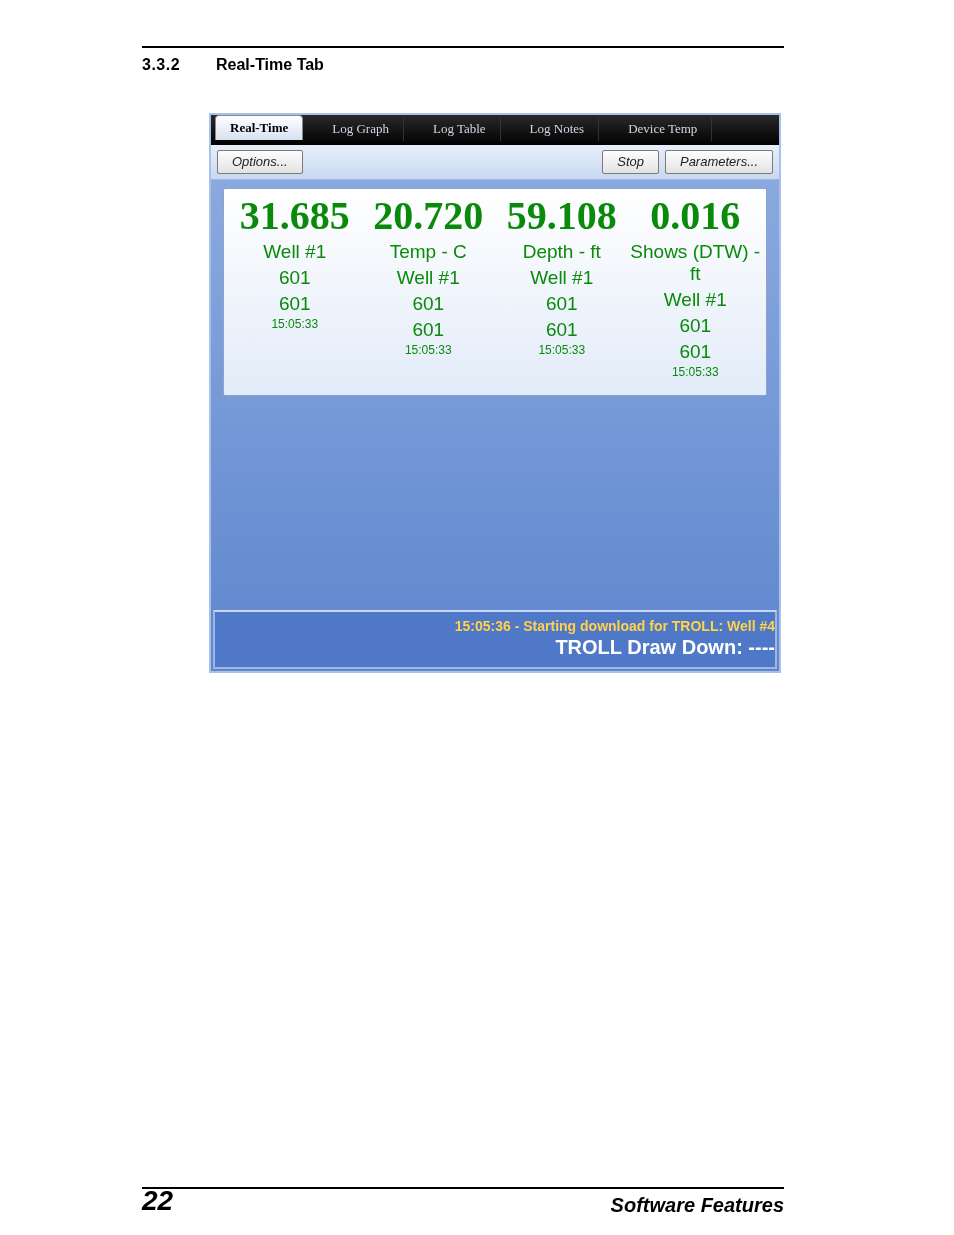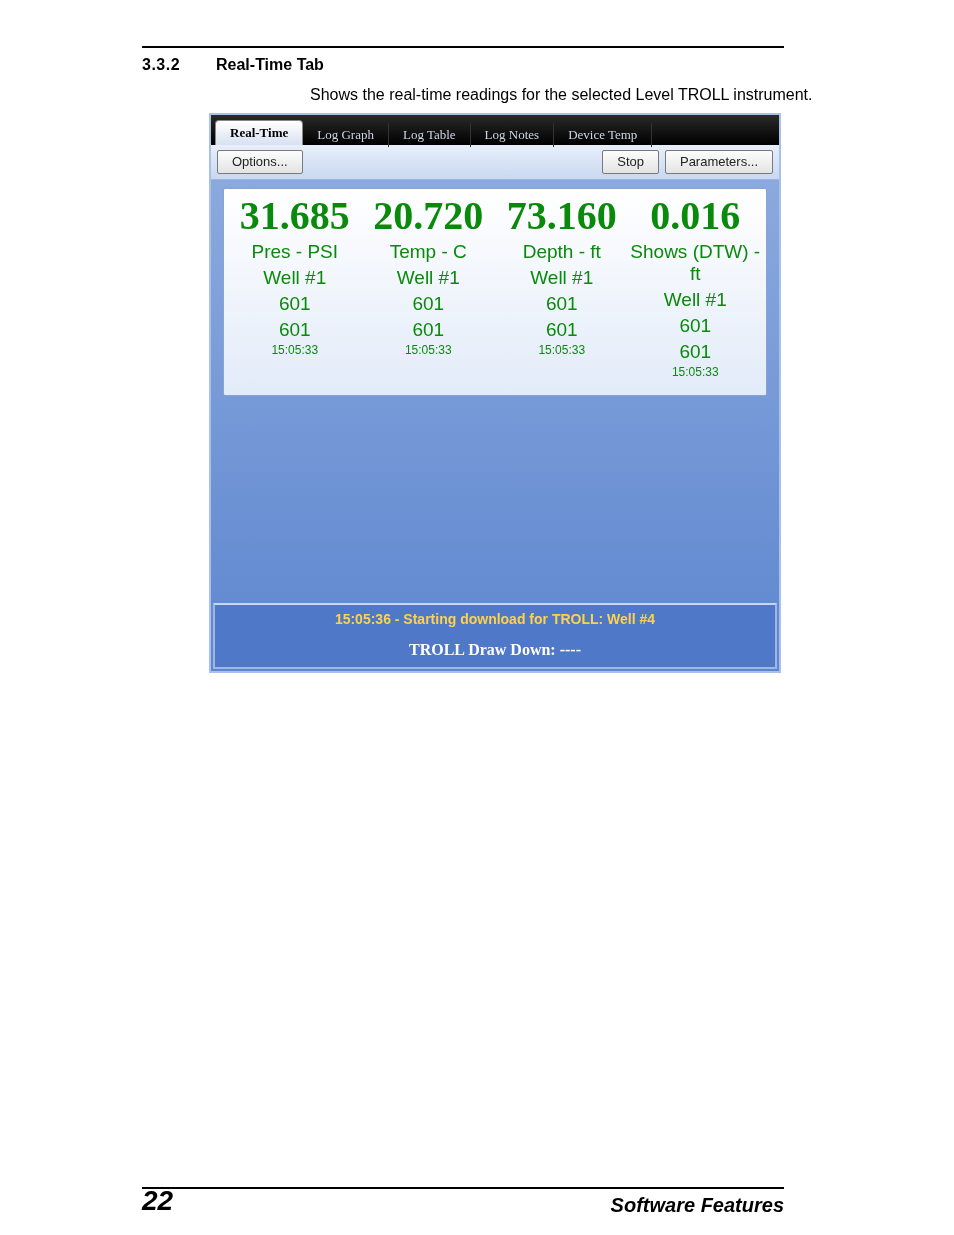--- a/index.html
+++ b/index.html
@@ -3,83 +3,81 @@
 <meta charset="utf-8">
 <style>
   html,body{margin:0;padding:0;background:#fff;font-family:Arial,Helvetica,sans-serif;color:#000}
   .page{width:954px;height:1235px;margin:0 auto;position:relative;box-sizing:border-box}
   .hr-top{position:absolute;left:142px;right:170px;top:46px;height:2px;background:#000}
   .section-num{position:absolute;left:142px;top:56px;font-weight:700;font-size:16px;font-family:"Century Gothic",Futura,Arial,sans-serif;letter-spacing:.5px}
   .section-title{position:absolute;left:216px;top:56px;font-weight:700;font-size:16px;font-family:"Century Gothic",Futura,Arial,sans-serif}
   .caption{position:absolute;left:310px;top:86px;font-size:16px;font-family:Arial,Helvetica,sans-serif}
   .screenshot{position:absolute;left:209px;top:113px;width:572px;height:560px;
     background:linear-gradient(#90aee0 0%,#5e86cf 100%);border:2px solid #a9c1e8;box-sizing:border-box}
-  .tabbar{height:30px;background:linear-gradient(#2a2a2a,#000);display:flex;align-items:flex-end;padding:0 4px;gap:0}
+  .tabbar{height:30px;background:linear-gradient(#2a2a2a,#000);display:flex;padding:0 4px;gap:15px}
   .tab{height:24px;line-height:24px;padding:0 14px;color:#cfd6e3;font-size:13px;font-family:Georgia,'Times New Roman',serif;border-right:1px solid #333;position:relative;top:2px}
   .tab.active{background:linear-gradient(#fff,#d8e1f1);color:#000;border:1px solid #888;border-bottom:none;border-radius:4px 4px 0 0;font-weight:700;top:0}
   .toolbar{height:34px;background:linear-gradient(#e8effb,#c8d8f1);display:flex;align-items:center;padding:0 6px;border-bottom:1px solid #9fb6dc}
-  .btn{height:24px;line-height:22px;padding:0 14px;font-size:13px;background:linear-gradient(#fdfdfd,#e3e3e3);border:1px solid #7a7a7a;border-radius:2px;color:#222;}
+  .btn{height:24px;line-height:22px;padding:0 14px;font-size:13px;background:linear-gradient(#fdfdfd,#e3e3e3);border:1px solid #7a7a7a;border-radius:2px;color:#222;font-style:italic;}
   .toolbar .spacer{flex:1}
   .readings{margin:8px 12px 0 12px;background:linear-gradient(#fff,#e2ebf9);border:1px solid #8aa3cf;border-radius:2px;padding:6px 4px 16px 4px;display:grid;grid-template-columns:1fr 1fr 1fr 1fr;row-gap:18px}
   .cell{text-align:center}
   .big{font-size:40px;font-weight:700;color:#0a8a0a;font-family:"Times New Roman",serif;line-height:1.05}
   .lab{font-size:19px;color:#0a8a0a;font-family:Arial,Helvetica,sans-serif;margin-top:4px}
   .sub{font-size:19px;color:#0a8a0a;font-family:Arial,Helvetica,sans-serif;margin-top:4px}
   .ts{font-size:12px;color:#0a8a0a;font-family:Arial,Helvetica,sans-serif;margin-top:2px}
-  .statusbar{position:absolute;left:2px;right:2px;bottom:2px;background:#4f78c8;border:2px solid #9fb6e2;border-top-color:#c7d6f2;padding:6px 0 8px 0;text-align:center}
+  .statusbar{position:absolute;left:2px;right:2px;bottom:2px;background:#4f78c8;border:2px solid #9fb6e2;border-top-color:#c7d6f2;padding:6px 0 8px 0;text-align:right}
   .status-line{color:#ffd24a;font-weight:700;font-size:14px;font-family:Arial,Helvetica,sans-serif}
-  .status-line2{color:#fff;font-weight:700;font-size:16px;font-family:Liberation Serif, serif;margin-top:14px}
+  .status-line2{color:#fff;font-weight:700;font-size:20px;font-family:Liberation Sans, sans-serif;margin-top:2px}
   .hr-bot{position:absolute;left:142px;right:170px;bottom:46px;height:2px;background:#000}
   .pgnum{position:absolute;left:142px;bottom:18px;font-weight:700;font-style:italic;font-size:28px;font-family:"Century Gothic",Futura,Arial,sans-serif}
   .footer{position:absolute;right:170px;bottom:18px;font-weight:700;font-style:italic;font-size:20px;font-family:"Century Gothic",Futura,Arial,sans-serif}
 </style>
 </head>
 <body>
 
 <div class="page">
 
   <div class="hr-top"></div>
   <div class="section-num">3.3.2</div>
   <div class="section-title">Real-Time Tab</div>
-  <div class="caption">Shows the real-time readings for the selected Level TROLL instrument.</div>
 
   <div class="screenshot">
     <div class="tabbar">
       <div class="tab active">Real-Time</div>
       <div class="tab">Log Graph</div>
       <div class="tab">Log Table</div>
       <div class="tab">Log Notes</div>
       <div class="tab">Device Temp</div>
     </div>
     <div class="toolbar">
       <button class="btn">Options...</button>
       <div class="spacer"></div>
       <button class="btn" style="margin-right:6px">Stop</button>
       <button class="btn">Parameters...</button>
     </div>
 
     <div class="readings">
       <div class="cell">
         <div class="big">31.685</div>
-        <div class="lab">Pres - PSI</div>
         <div class="sub">Well #1</div>
         <div class="sub">601</div>
         <div class="sub">601</div>
         <div class="ts">15:05:33</div>
       </div>
       <div class="cell">
         <div class="big">20.720</div>
         <div class="lab">Temp - C</div>
         <div class="sub">Well #1</div>
         <div class="sub">601</div>
         <div class="sub">601</div>
         <div class="ts">15:05:33</div>
       </div>
       <div class="cell">
-        <div class="big">73.160</div>
+        <div class="big">59.108</div>
         <div class="lab">Depth - ft</div>
         <div class="sub">Well #1</div>
         <div class="sub">601</div>
         <div class="sub">601</div>
         <div class="ts">15:05:33</div>
       </div>
       <div class="cell">
         <div class="big">0.016</div>
         <div class="lab">Shows (DTW) - ft</div>
         <div class="sub">Well #1</div>

